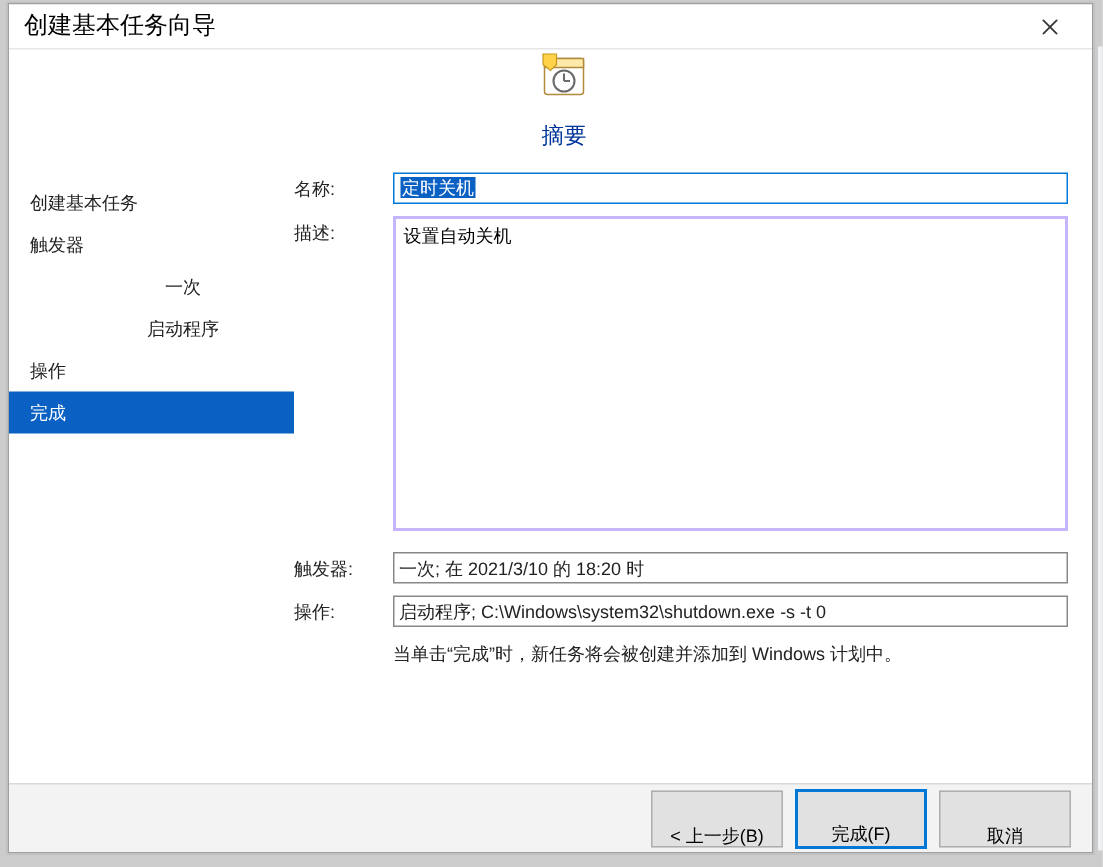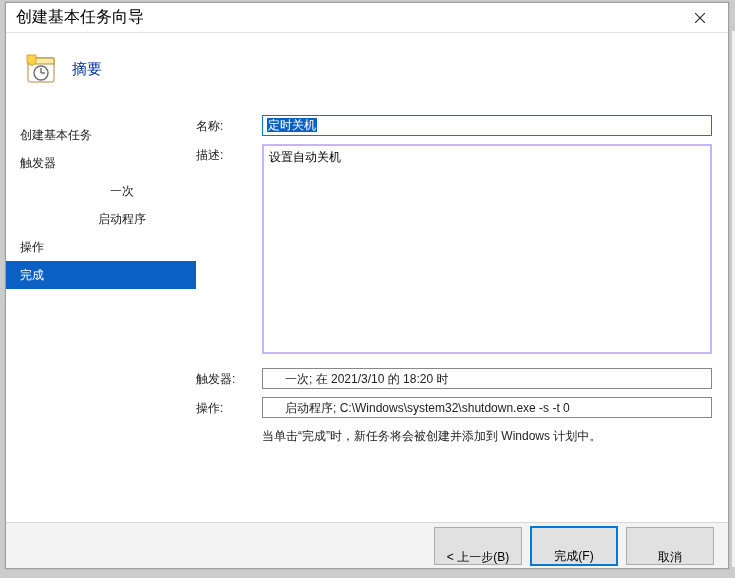--- a/index.html
+++ b/index.html
@@ -37,20 +37,21 @@
     color: #333; cursor: default;
   }
   .titlebar .close svg { width: 10px; height: 10px; }
   .header {
     height: 72px;
     display: flex;
     align-items: center;
     padding-left: 18px;
     gap: 14px;
     border-bottom: 0;
+    flex-direction: column;
   }
   .header .icon-wrap {
     width: 34px; height: 34px;
     position: relative;
   }
   .header .icon-wrap svg { width: 34px; height: 34px; }
   .header .heading { font-size: 15px; color: #003399; }
   .body {
     flex: 1;
     display: flex;
@@ -105,21 +106,21 @@
     font-family: inherit;
     font-size: 12px;
     background: #fff;
     resize: none;
     overflow: auto;
   }
   .readonly {
     width: 100%;
     height: 21px;
     border: 1px solid #888;
-    padding: 2px 5px 0 22px;
+    padding: 2px 5px 0 3px;
     font-size: 12px;
     background: #fff;
     color: #222;
     overflow: hidden;
     white-space: nowrap;
   }
   .chkrow {
     display: flex;
     align-items: center;
     gap: 6px;

